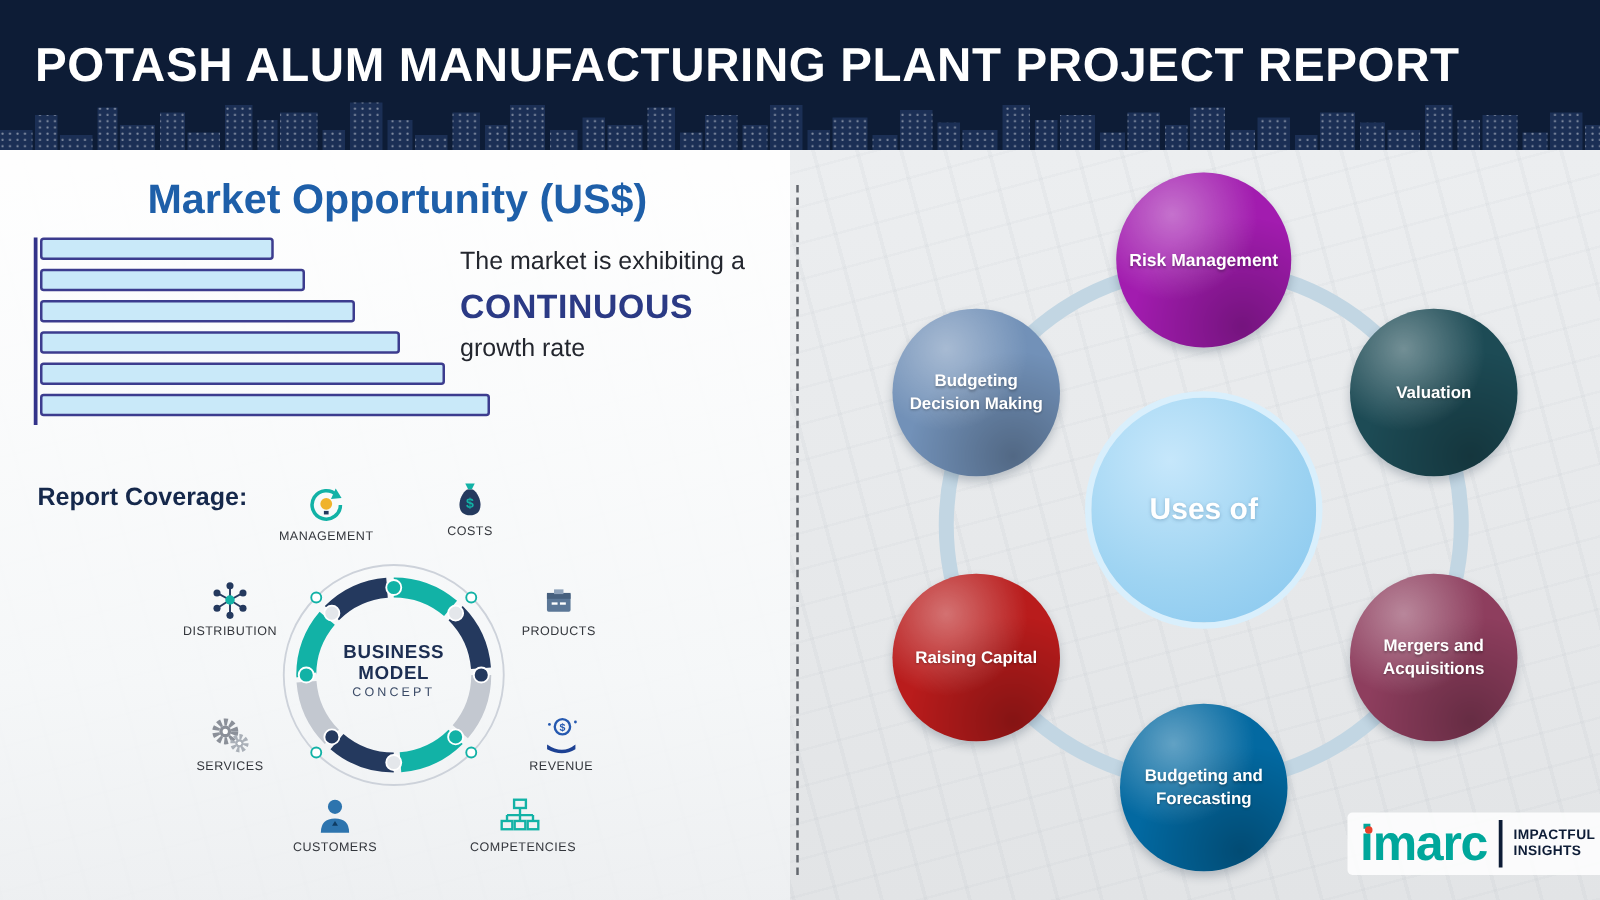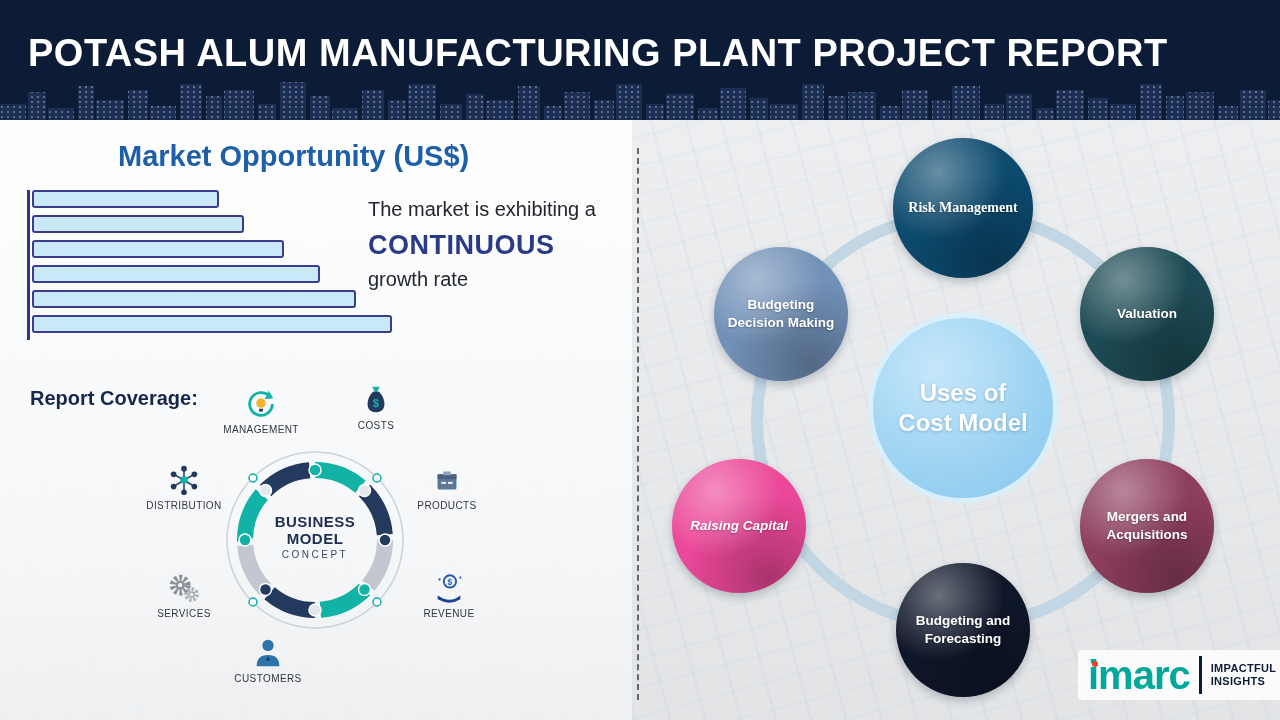--- a/index.html
+++ b/index.html
@@ -25,21 +25,21 @@
   .header { position:absolute; left:0; top:0; width:1280px; height:120px; background:#0d1c36; }
   .header h1 {
     position:absolute; left:28px; top:32px;
     font-size:38px; font-weight:bold; color:#ffffff; letter-spacing:.5px; white-space:nowrap;
   }
   .skyline { position:absolute; left:0; bottom:0; }
 
   
   .market-title {
     position:absolute; left:118px; top:140px;
-    font-size:29px; font-weight:bold; color:#1e5fa9;
+    font-size:33px; font-weight:bold; color:#1e5fa9;
   }
   .bar-chart {
     position:absolute; left:27px; top:190px;
     border-left:3px solid #33338a; padding-left:2px;
   }
   .bar {
     height:18px; margin-bottom:7px;
     background:#c9e9f9; border:2px solid #3c3c8e; border-radius:3px;
   }
   .growth-text { position:absolute; left:368px; top:198px; width:270px; }
@@ -328,44 +328,57 @@
 
   <div class="bm-item bm-customers">
     <svg class="ic" viewBox="0 0 36 36">
       <circle cx="18" cy="10" r="6" fill="#2d74ae"></circle>
       <path d="M6 32 q0 -12 12 -12 q12 0 12 12 z" fill="#2d74ae"></path>
       <path d="M18 22 l-2.5 4 h5 z" fill="#0f3c63"></path>
     </svg>
     <div class="bm-label">CUSTOMERS</div>
   </div>
 
+  <div class="bm-item bm-competencies">
+    <svg class="ic" viewBox="0 0 36 36" fill="none" stroke="#12b2a6" stroke-width="2">
+      <rect x="13" y="4" width="10" height="7"></rect>
+      <line x1="18" y1="11" x2="18" y2="17"></line>
+      <line x1="7" y1="17" x2="29" y2="17"></line>
+      <line x1="7" y1="17" x2="7" y2="22"></line>
+        <line x1="18" y1="17" x2="18" y2="22"></line>
+        <line x1="29" y1="17" x2="29" y2="22"></line>
+      <rect x="2.5" y="22" width="9" height="7"></rect>
+        <rect x="13.5" y="22" width="9" height="7"></rect>
+        <rect x="24.5" y="22" width="9" height="7"></rect>
+    </svg>
+    <div class="bm-label">COMPETENCIES</div>
+  </div>
 </div>
 
 <div class="divider"></div>
 
 <div class="cm-ring"></div>
 
 <div class="cm-center">
   <span>Uses of</span>
-  <span>Cost Model</span>
-</div>
-
-<div class="sat sat-risk" style="left: 893px; top: 138px; width: 140px; height: 140px; background: #0c4a6e; font-family: Liberation Serif, serif;">
+</div>
+
+<div class="sat sat-risk" style="left: 893px; top: 138px; width: 140px; height: 140px; background: #a21caf;">
   <span class="sat-label">Risk Management</span>
 </div>
 <div class="sat" style="left: 1080px; top: 247px; width: 134px; height: 134px; background: rgb(29, 75, 85);">
   <span class="sat-label">Valuation</span>
 </div>
 <div class="sat" style="left: 1080px; top: 459px; width: 134px; height: 134px; background: rgb(142, 62, 94);">
   <span class="sat-label">Mergers and Acquisitions</span>
 </div>
-<div class="sat" style="left: 896px; top: 563px; width: 134px; height: 134px; background: #0f172a;">
+<div class="sat" style="left: 896px; top: 563px; width: 134px; height: 134px; background: #0369a1;">
   <span class="sat-label">Budgeting and Forecasting</span>
 </div>
-<div class="sat" style="left: 672px; top: 459px; width: 134px; height: 134px; background: #ec4899; font-style: italic;">
+<div class="sat" style="left: 714px; top: 459px; width: 134px; height: 134px; background: #b91c1c;">
   <span class="sat-label">Raising Capital</span>
 </div>
 <div class="sat" style="left: 714px; top: 247px; width: 134px; height: 134px; background: rgb(114, 145, 184);">
   <span class="sat-label">Budgeting Decision Making</span>
 </div>
 
 <div class="logo">
   <span class="logo-brand">
     <span>imarc</span>
     <span class="logo-dot"></span>

